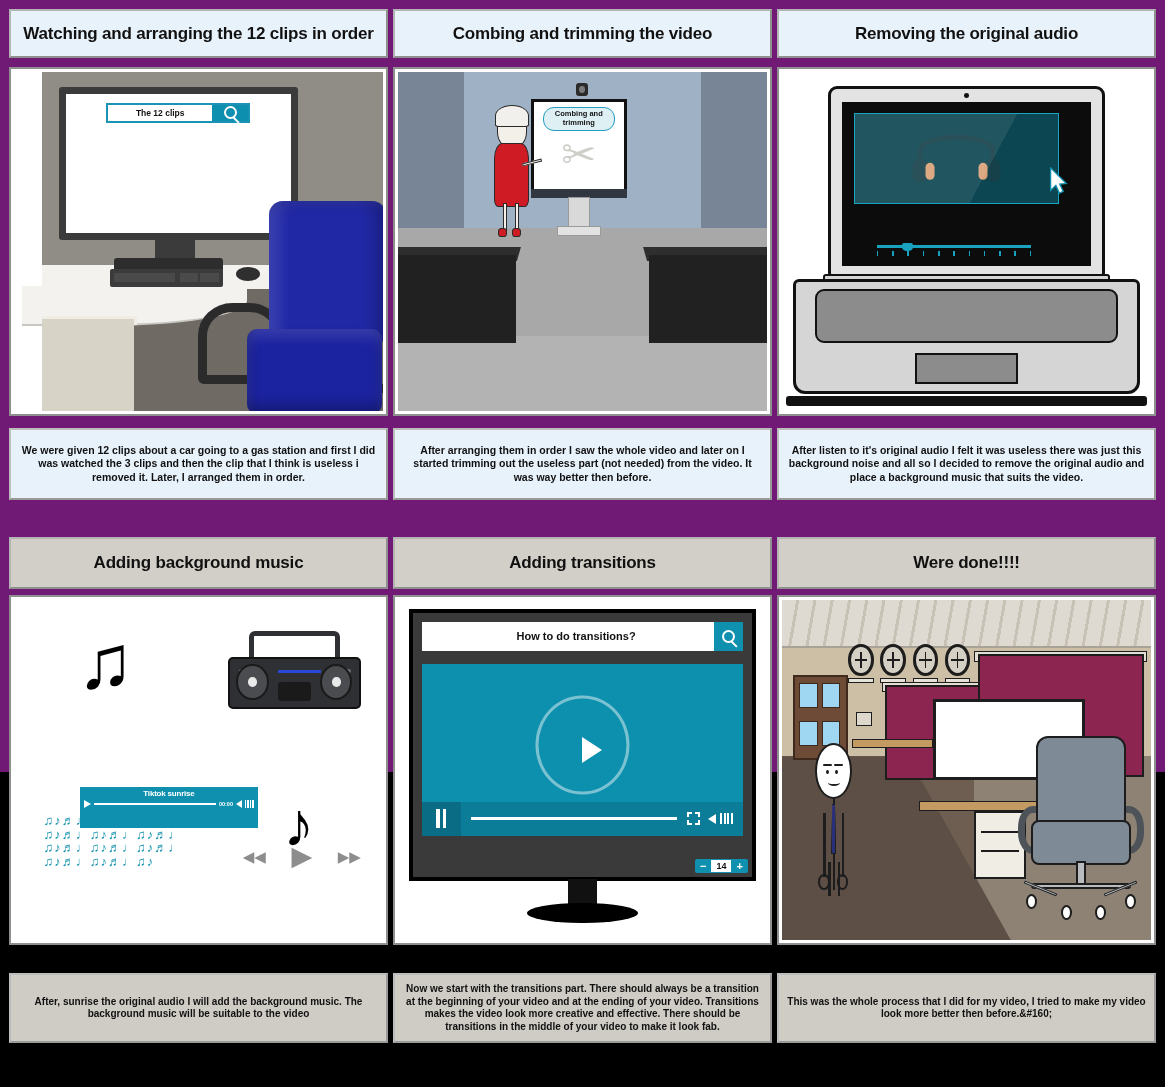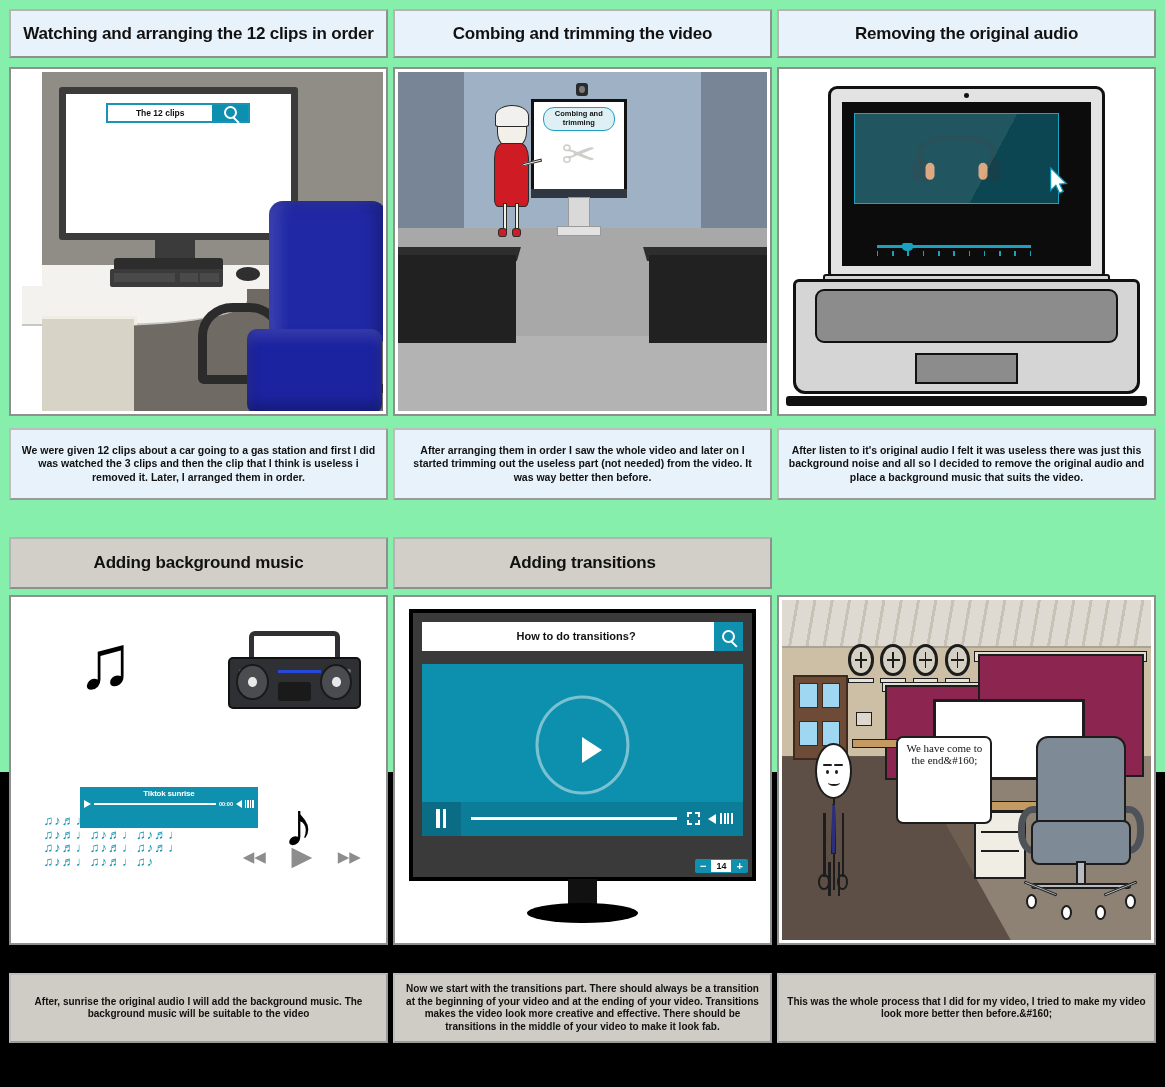--- a/index.html
+++ b/index.html
@@ -2,21 +2,21 @@
 <html><head>
 <meta charset="utf-8">
 <style>
   * { box-sizing: border-box; margin: 0; padding: 0; }
   html, body {
     width: 1165px; height: 1087px;
     background: #000;
     font-family: "Liberation Sans", sans-serif;
     overflow: hidden;
   }
-  .board { width: 1165px; height: 772px; background: #86efac; position: relative; }
+  .board { width: 1165px; height: 772px; background: #701a75; position: relative; }
 
   .row { position: absolute; left: 0; width: 1165px; }
   .row1 { top: 0; height: 510px; }
   .row2 { top: 537px; height: 510px; }
 
   .cellwrap { position: absolute; top: 0; height: 100%; }
   .c0 { left: 9px;   width: 379px; }
   .c1 { left: 393px; width: 379px; }
   .c2 { left: 777px; width: 379px; }
 
@@ -533,20 +533,21 @@
             </div>
             <div class="stand"></div>
             <div class="sbase"></div>
           </div>
         </div>
       </div>
       <div class="caption">Now we start with the transitions part. There should always be a transition at the beginning of your video and at the ending of your video. Transitions makes the video look more creative and effective. There should be transitions in the middle of your video to make it look fab.</div>
     </div>
 
     <div class="cellwrap c2 theme-gray">
+      <div class="title">Were done!!!!</div>
       <div class="frame">
         <div class="art">
           <div class="s6">
             <div class="ceiling"></div>
             <div class="wall"></div>
             <div class="floor"></div>
             <div class="floor2"></div>
             <div class="aisle"></div>
 
             <div class="door">
@@ -600,21 +601,20 @@
               <div class="sbody"></div>
               <div class="tie"></div>
               <div class="arm" style="left:30%"></div>
               <div class="arm" style="left:66%"></div>
               <div class="hand" style="left:20%"></div>
               <div class="hand" style="left:56%"></div>
               <div class="leg" style="left:40%"></div>
               <div class="leg" style="left:58%"></div>
             </div>
 
-            <div class="speech">We have come to the end&amp;#160;</div>
 
             <div class="chair">
               <div class="carm carmL"></div>
               <div class="carm carmR"></div>
               <div class="cback"></div>
               <div class="cseat"></div>
               <div class="cpost"></div>
               <div class="cbase"></div>
               <div class="cleg" style="left:4%;transform:rotate(22deg)"></div>
               <div class="cleg" style="right:4%;transform:rotate(-22deg)"></div>

